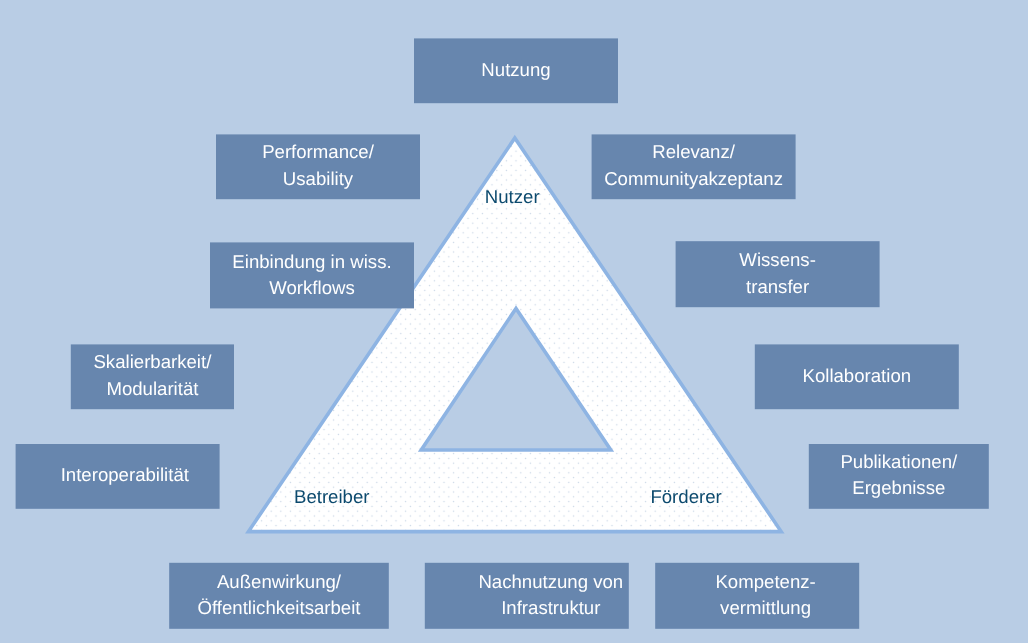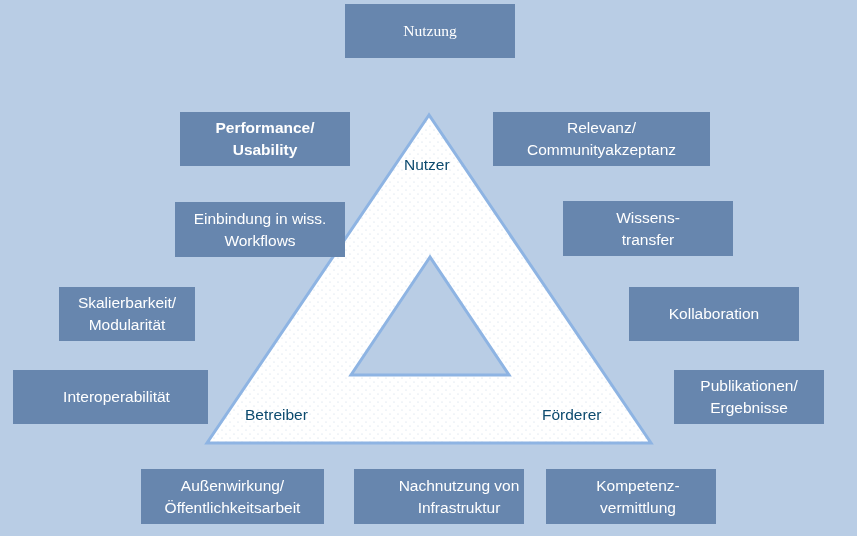--- a/index.html
+++ b/index.html
@@ -51,37 +51,37 @@
     </pattern>
   </defs>
   <polygon points="429,115 207,443 651,443" fill="url(#dots)" stroke="#8eb4e3" stroke-width="3" stroke-linejoin="miter"></polygon>
   <polygon points="430,257 351,375 509,375" fill="#b9cde5" stroke="#8eb4e3" stroke-width="3"></polygon>
 </svg>
 
 <div class="vertex-label" style="left:404px; top:156px;">Nutzer</div>
 <div class="vertex-label" style="left:245px; top:406px;">Betreiber</div>
 <div class="vertex-label" style="left:542px; top:406px;">Förderer</div>
 
-<div class="box" style="left:345px; top:4px; width:170px; height:54px;font-family:Liberation Serif, serif;">Nutzung</div>
+<div class="box" style="left:345px; top:32px; width:170px; height:54px;">Nutzung</div>
 
-<div class="box" style="left:180px; top:112px; width:170px; height:54px;font-weight:bold;">Performance/
+<div class="box" style="left:180px; top:112px; width:170px; height:54px;">Performance/
 Usability</div>
-<div class="box" style="left:493px; top:112px; width:217px; height:54px;">Relevanz/
+<div class="box" style="left:493px; top:112px; width:170px; height:54px;">Relevanz/
 Communityakzeptanz</div>
 
 <div class="box" style="left:127px; top:202px; width:170px; height:55px;margin-left:48px;">Einbindung in wiss.
 Workflows</div>
 <div class="box" style="left:563px; top:201px; width:170px; height:55px;">Wissens-
 transfer</div>
 
 <div class="box" style="left:59px; top:287px; width:136px; height:54px;">Skalierbarkeit/
 Modularität</div>
 <div class="box" style="left:629px; top:287px; width:170px; height:54px;">Kollaboration</div>
 
-<div class="box" style="left:13px; top:370px; width:195px; height:54px;padding-left:12px;">Interoperabilität</div>
+<div class="box" style="left:13px; top:370px; width:170px; height:54px;padding-left:12px;">Interoperabilität</div>
 <div class="box" style="left:674px; top:370px; width:150px; height:54px;">Publikationen/
 Ergebnisse</div>
 
 <div class="box" style="left:141px; top:469px; width:183px; height:55px;">Außenwirkung/
 Öffentlichkeitsarbeit</div>
 <div class="box" style="left:354px; top:469px; width:170px; height:55px;padding-left:40px;">Nachnutzung von
 Infrastruktur</div>
 <div class="box" style="left:546px; top:469px; width:170px; height:55px;padding-left:14px;">Kompetenz-
 vermittlung</div>
 

